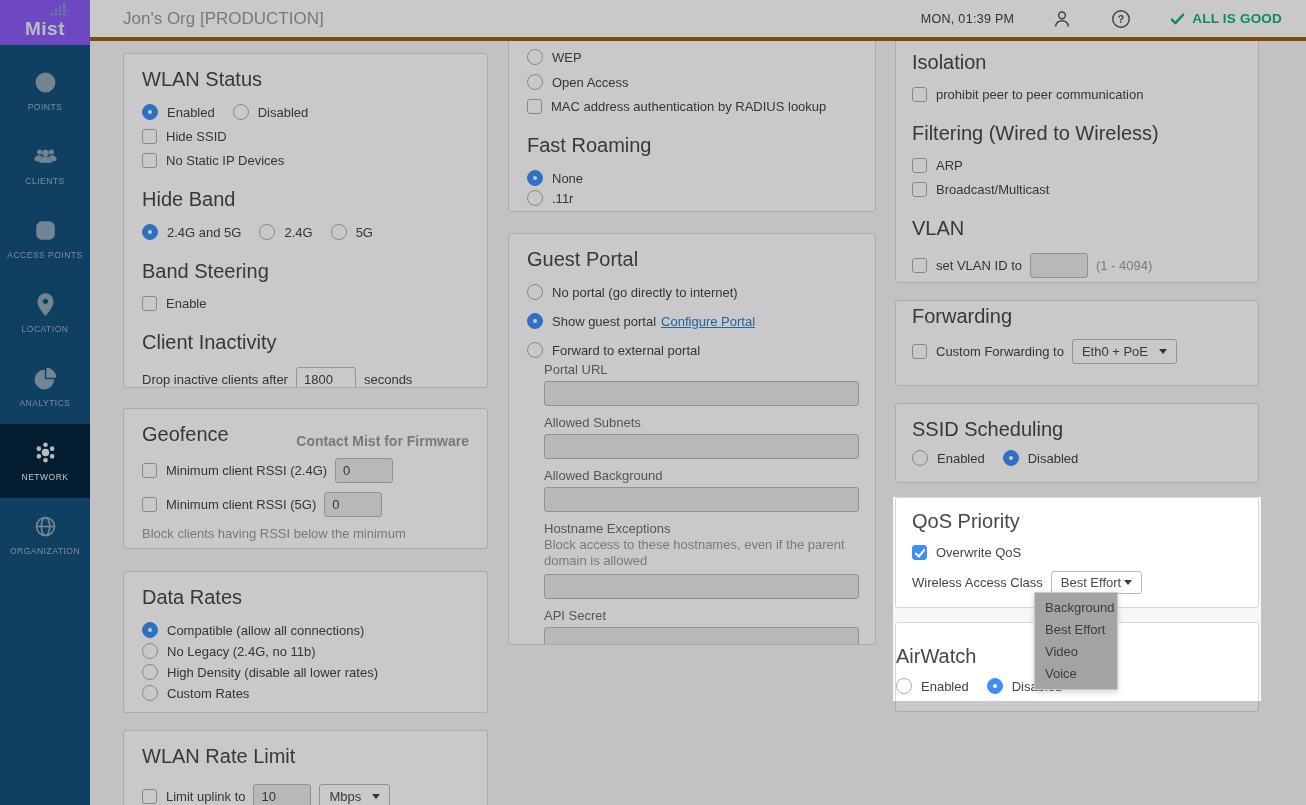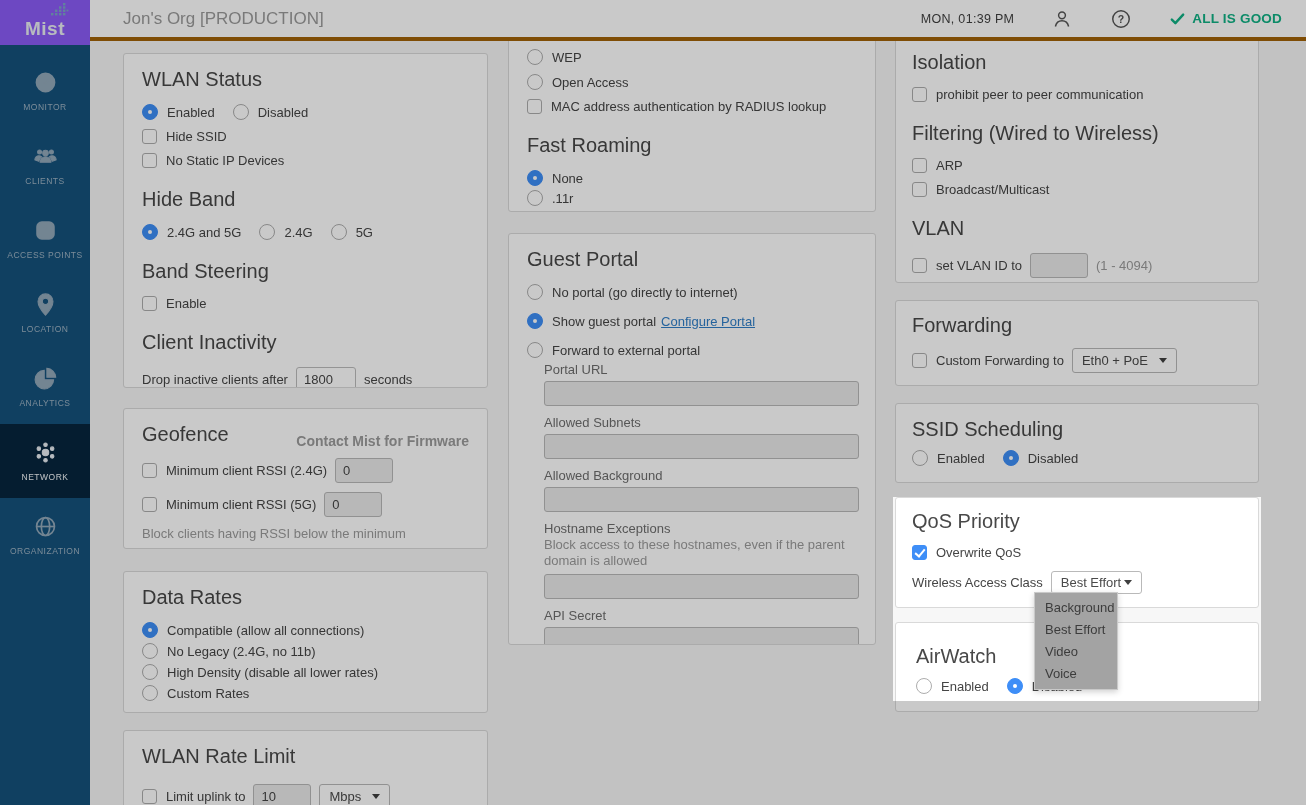--- a/index.html
+++ b/index.html
@@ -89,21 +89,21 @@
     </svg>
     <span class="logo-text">Mist</span>
   </div>
   <div class="nav">
     <div class="nav-item">
       <svg viewBox="0 0 24 24">
         <circle class="ic" cx="12" cy="12" r="8.6" fill="none" stroke-width="1.8"></circle>
         <line class="ic" x1="12" y1="12.5" x2="16.2" y2="8.3" stroke-width="2" stroke-linecap="round"></line>
         <circle class="ic" cx="12" cy="12.5" r="1.1" stroke="none"></circle>
       </svg>
-      <span class="nav-lbl">MONITOR</span>
+      <span class="nav-lbl">POINTS</span>
     </div>
     <div class="nav-item">
       <svg viewBox="0 0 24 24">
         <g class="ic" stroke="none">
           <circle cx="12" cy="8.6" r="2.7"></circle>
             <circle cx="6.3" cy="7.6" r="1.9"></circle>
             <circle cx="17.7" cy="7.6" r="1.9"></circle>
           <path d="M6.8 17.5c0-3 2.3-5.2 5.2-5.2s5.2 2.2 5.2 5.2z"></path>
           <path d="M1.8 15.2c0-2.2 1.8-3.9 3.9-3.9 1 0 1.9.4 2.6 1-1.4 1.1-2.4 2.6-2.7 4.3z"></path>
           <path d="M22.2 15.2c0-2.2-1.8-3.9-3.9-3.9-1 0-1.9.4-2.6 1 1.4 1.1 2.4 2.6 2.7 4.3z"></path>
@@ -362,21 +362,21 @@
         </div>
       <h3 class="sec-title mt">VLAN</h3>
       <div class="row">
         <span class="cb"></span>
         <span class="mr8">set VLAN ID to</span>
         <input class="inp dis" style="width: 58px;" value="">
         <span class="muted ml8">(1 - 4094)</span>
       </div>
     </div>
 
-    <div class="card" style="height:86px; margin-top:17px; padding:13px 16px">
+    <div class="card" style="height:86px; margin-top:17px; padding:4px 16px">
       <h3 class="sec-title" style="margin-bottom:11px">Forwarding</h3>
       <div class="row">
         <span class="cb"></span>
         <span class="mr8">Custom Forwarding to</span>
         <span class="selbox">
           <span>Eth0 + PoE</span>
           <span class="caret"></span>
         </span>
       </div>
     </div>
@@ -403,21 +403,21 @@
       </div>
       <div class="row">
         <span class="mr8">Wireless Access Class</span>
         <span class="selbox" style="height:23px; width:91px; justify-content:space-between">
           <span>Best Effort</span>
           <span class="caret" style="margin-left:0"></span>
         </span>
       </div>
     </div>
 
-    <div class="card" style="height:90px; margin-top:14px; padding:22px 20px 14px">
+    <div class="card" style="height:90px; margin-top:14px; padding:22px 0 14px">
       <h3 class="sec-title" style="margin-bottom:10px">AirWatch</h3>
       <div class="row">
         <span class="inline">
             <span class="radio"></span>
             <span>Enabled</span>
           </span>
         <span class="inline">
             <span class="radio sel"></span>
             <span>Disabled</span>
           </span>

